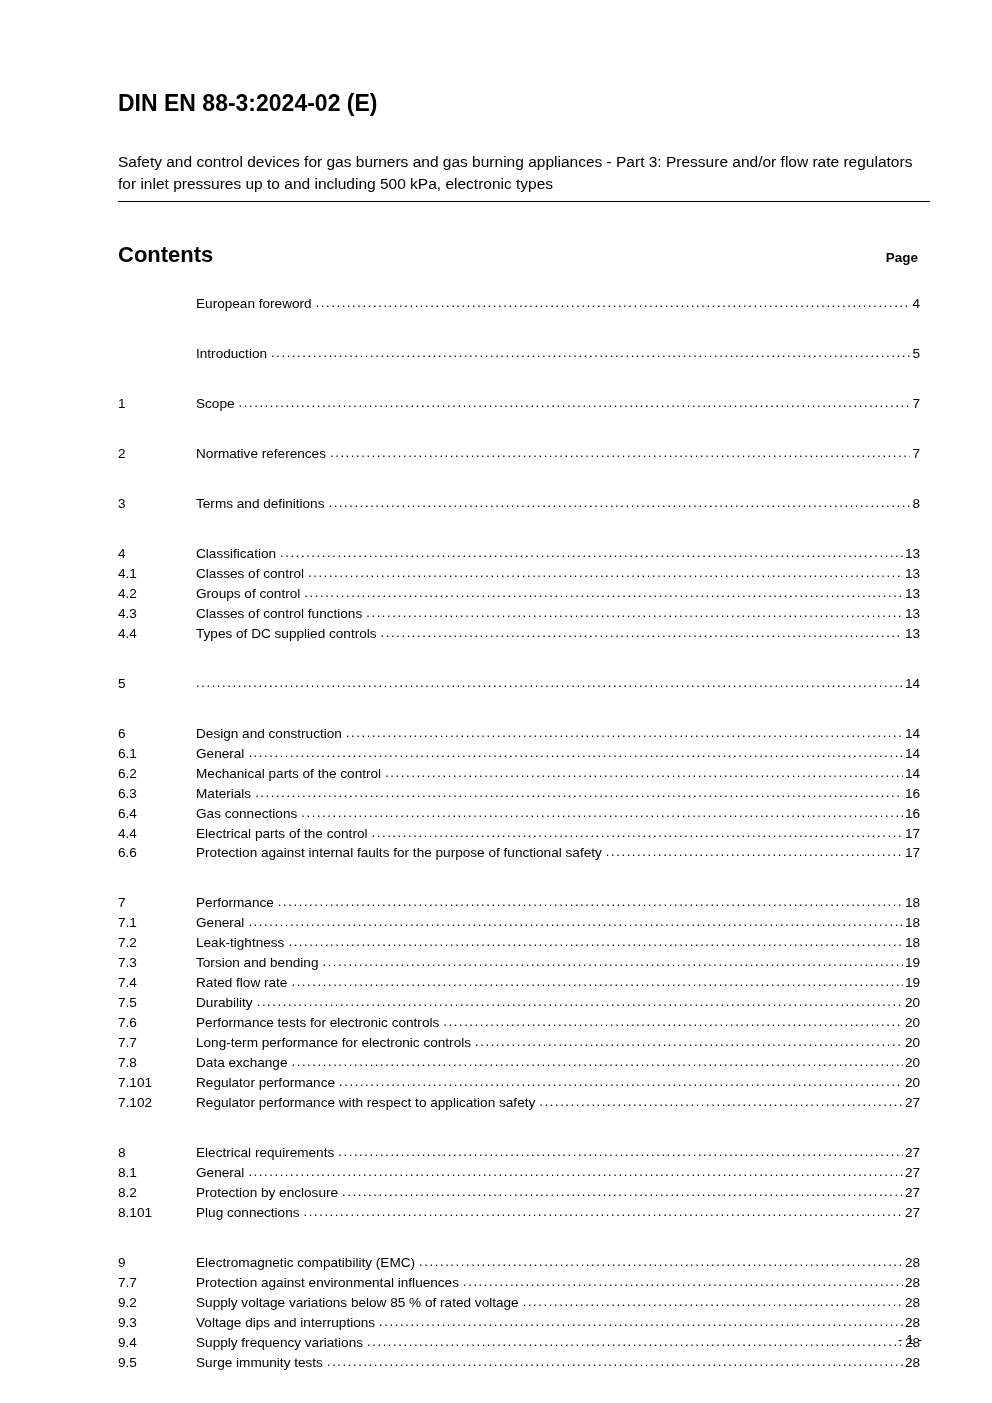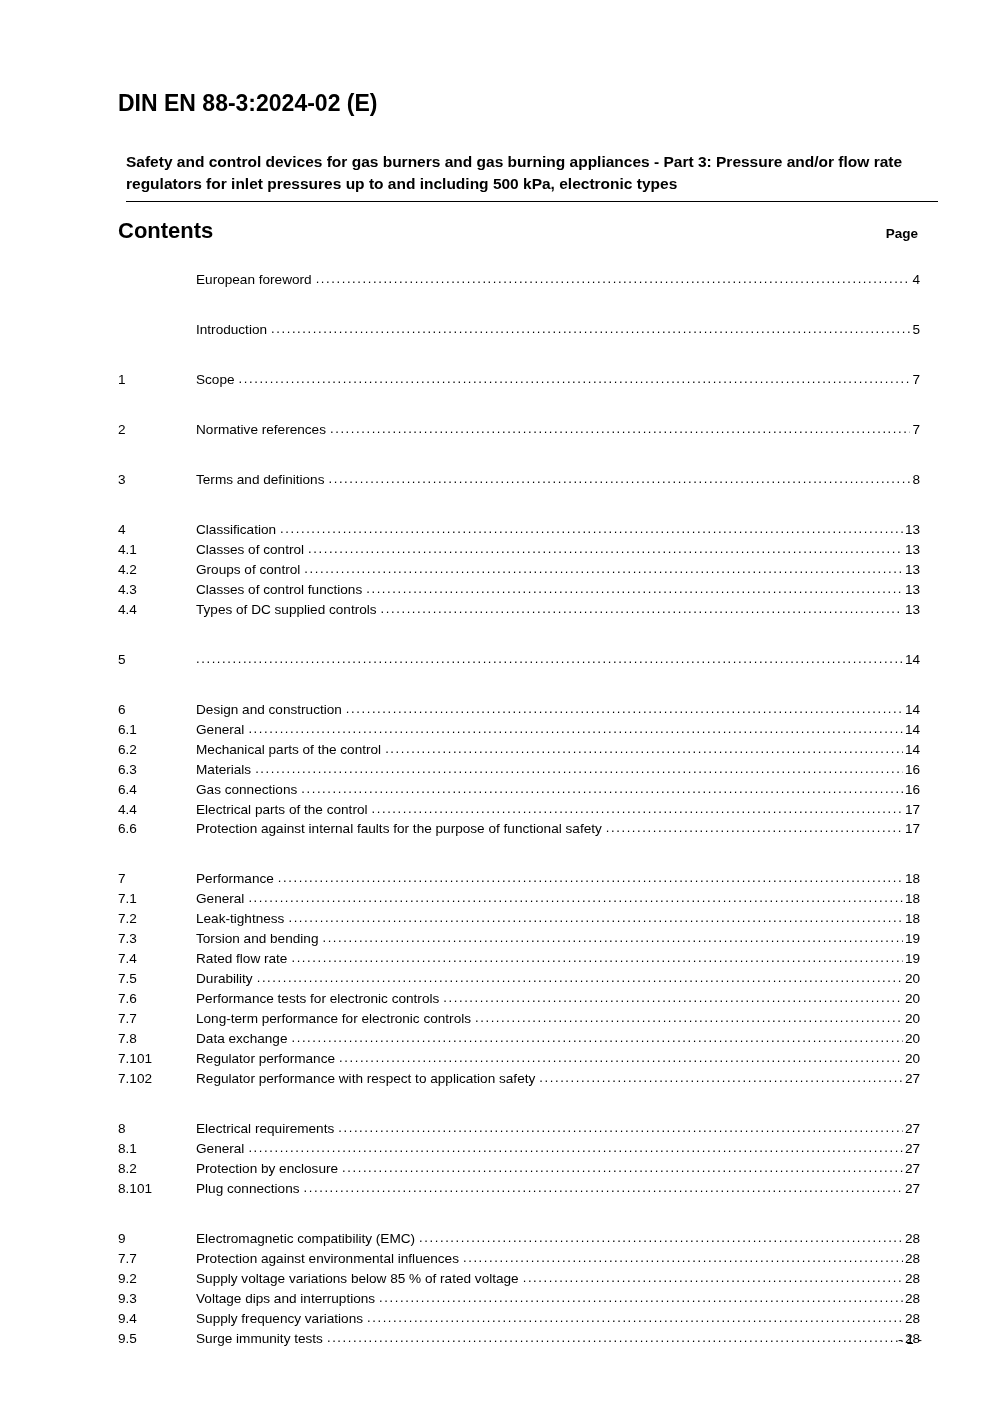--- a/index.html
+++ b/index.html
@@ -25,32 +25,32 @@
     top: 90px;
   }
   .doc-number {
     font-size: 23px;
     font-weight: bold;
     letter-spacing: 0px;
     margin: 0 0 34px 0;
   }
   .doc-title {
     font-size: 15.5px;
-    font-weight: bold;
+    font-weight: normal;
     line-height: 1.42;
-    margin: 8px;
+    margin: 0;
     padding-bottom: 6px;
     border-bottom: 1.5px solid #000;
     width: 812px;
   }
   .contents-row {
     display: flex;
     align-items: baseline;
     justify-content: space-between;
-    margin-top: 16px;
+    margin-top: 40px;
     width: 800px;
   }
   .contents-heading {
     font-size: 22px;
     font-weight: bold;
   }
   .page-label {
     font-size: 13.5px;
     font-weight: bold;
   }

